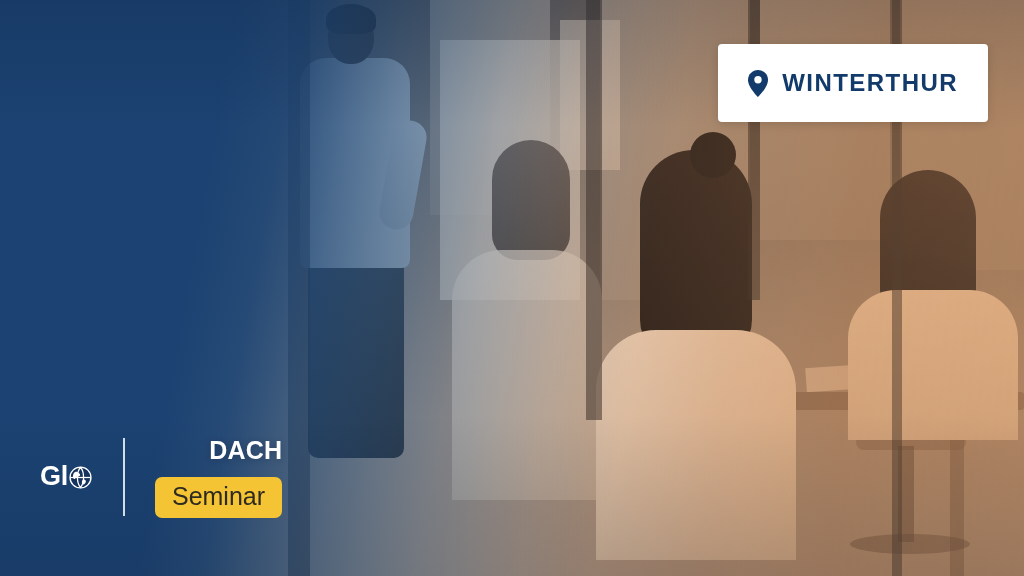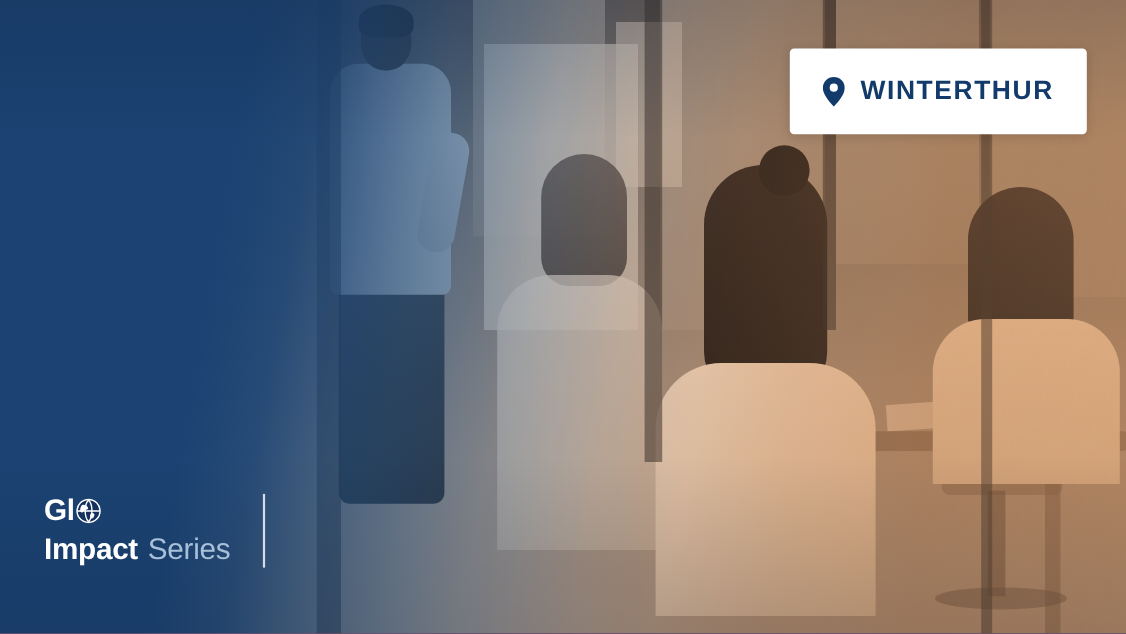--- a/index.html
+++ b/index.html
@@ -413,24 +413,24 @@
         <span>Gl</span>
         <svg class="globe-icon" width="23" height="23" viewBox="0 0 24 24">
           <circle cx="12" cy="12" r="11" fill="#14325c"></circle>
           <path d="M12 1.6c-2.1 2.1-3.2 5.3-3.2 10.4S9.9 19.9 12 22.4c2.1-2.5 3.2-5.3 3.2-10.4S14.1 3.7 12 1.6z" fill="none" stroke="#ffffff" stroke-width="1.3"></path>
           <line x1="1.3" y1="12" x2="22.7" y2="12" stroke="#ffffff" stroke-width="1.3"></line>
           <circle cx="12" cy="12" r="10.9" fill="none" stroke="#ffffff" stroke-width="1.4"></circle>
           <path d="M6.4 6.2c1.6-.4 3 .5 4.1 1.3.9.7 1.6 1.8.8 2.7-.8.9-2.3.5-3.3 1.1-1 .6-1 2-2.1 2.2-1 .2-1.7-.9-1.8-1.9-.2-1.9.7-4.9 2.3-5.4z" fill="#ffffff"></path>
           <path d="M14.6 14.3c1-.5 2.3-.2 2.8.7.5.9 0 2.1-.6 2.9-.6.8-1.5 1.6-2.4 1.3-.9-.3-1-1.6-.9-2.6.1-.9.2-1.9 1.1-2.3z" fill="#ffffff"></path>
         </svg>
       </div>
-      <div class="brand-line">
-        <span>Impact</span>
-        <span class="brand-light">Series</span>
-      </div>
     </div>
 
     <div class="divider"></div>
 
+    <div class="category">
+      <div class="category-label">DACH</div>
+      <div class="format-badge">Seminar</div>
+    </div>
 
   </div>
 
 </div>
 
 </body></html>

